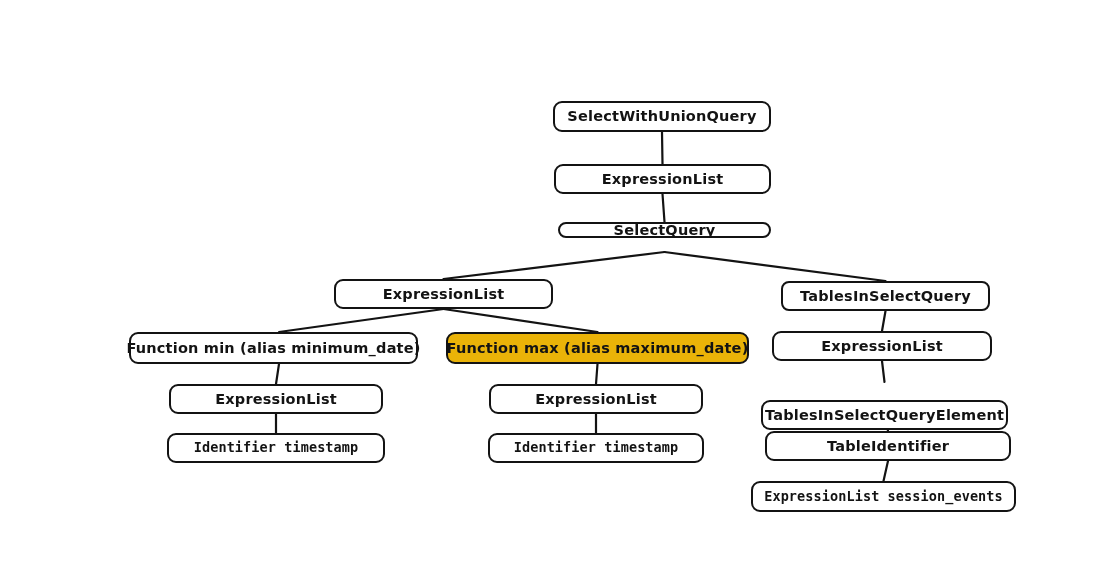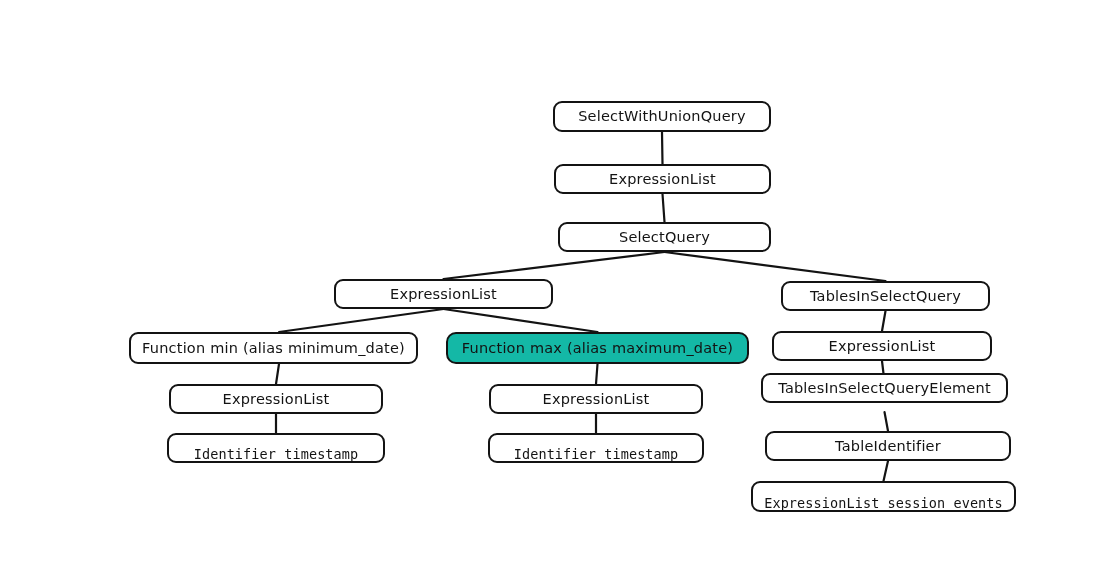--- a/index.html
+++ b/index.html
@@ -40,26 +40,26 @@
     font-family: "DejaVu Sans", sans-serif;
     font-size: 14.5px;
     letter-spacing: 0.2px;
     white-space: nowrap;
     z-index: 2;
   }
   .ast-node .node-label {
     display: block;
     line-height: 1;
     padding: 0 10px;
+    font-weight: bold;
   }
   .mono-node {
     font-family: "DejaVu Sans Mono", monospace;
     font-size: 13.5px;
     letter-spacing: 0.1px;
-    align-items: flex-end;
   }
 </style>
 </head>
 <body>
 
 <div id="ast-diagram">
   <svg id="edge-layer" viewBox="0 0 1118 587" xmlns="http://www.w3.org/2000/svg">
       <line x1="662" y1="132" x2="662.5" y2="164" stroke="#131313" stroke-width="2.2" stroke-linecap="round"></line>
       <line x1="662.5" y1="194" x2="664.5" y2="222" stroke="#131313" stroke-width="2.2" stroke-linecap="round"></line>
       <line x1="664.5" y1="252" x2="443.5" y2="279" stroke="#131313" stroke-width="2.2" stroke-linecap="round"></line>
@@ -75,45 +75,45 @@
       <line x1="884.5" y1="412" x2="888" y2="431" stroke="#131313" stroke-width="2.2" stroke-linecap="round"></line>
       <line x1="888" y1="461" x2="883.5" y2="481" stroke="#131313" stroke-width="2.2" stroke-linecap="round"></line>
     </svg>
   <div id="node-layer">
       <div class="ast-node" style="left: 553px; top: 101px; width: 218px; height: 31px; border-color: rgb(19, 19, 19); background: rgb(255, 255, 255);">
         <span class="node-label">SelectWithUnionQuery</span>
       </div>
       <div class="ast-node" style="left: 554px; top: 164px; width: 217px; height: 30px; border-color: rgb(19, 19, 19); background: rgb(255, 255, 255);">
         <span class="node-label">ExpressionList</span>
       </div>
-      <div class="ast-node" style="left: 558px; top: 222px; width: 213px; height: 30px; border-color: rgb(19, 19, 19); background: rgb(255, 255, 255);">
+      <div class="ast-node" style="left: 558px; top: 222px; width: 213px; height: 16px; border-color: rgb(19, 19, 19); background: rgb(255, 255, 255);">
         <span class="node-label">SelectQuery</span>
       </div>
       <div class="ast-node" style="left: 334px; top: 279px; width: 219px; height: 30px; border-color: rgb(19, 19, 19); background: rgb(255, 255, 255);">
         <span class="node-label">ExpressionList</span>
       </div>
-      <div class="ast-node" style="left: 781px; top: 281px; width: 209px; height: 30px; border-color: rgb(19, 19, 19); background: rgb(255, 255, 255);">
+      <div class="ast-node" style="left: 781px; top: 281px; width: 209px; height: 30px; border-color: rgb(19, 19, 19); background: rgb(255, 255, 255); border-radius: 8px;">
         <span class="node-label">TablesInSelectQuery</span>
       </div>
       <div class="ast-node" style="left: 129px; top: 332px; width: 289px; height: 32px; border-color: rgb(19, 19, 19); background: rgb(255, 255, 255);">
         <span class="node-label">Function min (alias minimum_date)</span>
       </div>
-      <div class="ast-node" style="left: 446px; top: 332px; width: 303px; height: 32px; border-color: rgb(19, 19, 19); background: #14b8a6; border-radius: 10px;">
+      <div class="ast-node" style="left: 446px; top: 332px; width: 303px; height: 32px; border-color: rgb(19, 19, 19); background: #eab308;">
         <span class="node-label">Function max (alias maximum_date)</span>
       </div>
       <div class="ast-node" style="left: 772px; top: 331px; width: 220px; height: 30px; border-color: rgb(19, 19, 19); background: rgb(255, 255, 255);">
         <span class="node-label">ExpressionList</span>
       </div>
       <div class="ast-node" style="left: 169px; top: 384px; width: 214px; height: 30px; border-color: rgb(19, 19, 19); background: rgb(255, 255, 255);">
         <span class="node-label">ExpressionList</span>
       </div>
       <div class="ast-node" style="left: 489px; top: 384px; width: 214px; height: 30px; border-color: rgb(19, 19, 19); background: rgb(255, 255, 255);">
         <span class="node-label">ExpressionList</span>
       </div>
-      <div class="ast-node" style="left: 761px; top: 373px; width: 247px; height: 30px; border-color: rgb(19, 19, 19); background: rgb(255, 255, 255);">
+      <div class="ast-node" style="left: 761px; top: 400px; width: 247px; height: 30px; border-color: rgb(19, 19, 19); background: rgb(255, 255, 255);">
         <span class="node-label">TablesInSelectQueryElement</span>
       </div>
       <div class="ast-node mono-node" style="left: 167px; top: 433px; width: 218px; height: 30px; border-color: rgb(19, 19, 19); background: rgb(255, 255, 255);">
         <span class="node-label">Identifier timestamp</span>
       </div>
       <div class="ast-node mono-node" style="left: 488px; top: 433px; width: 216px; height: 30px; border-color: rgb(19, 19, 19); background: rgb(255, 255, 255);">
         <span class="node-label">Identifier timestamp</span>
       </div>
       <div class="ast-node" style="left: 765px; top: 431px; width: 246px; height: 30px; border-color: rgb(19, 19, 19); background: rgb(255, 255, 255);">
         <span class="node-label">TableIdentifier</span>

